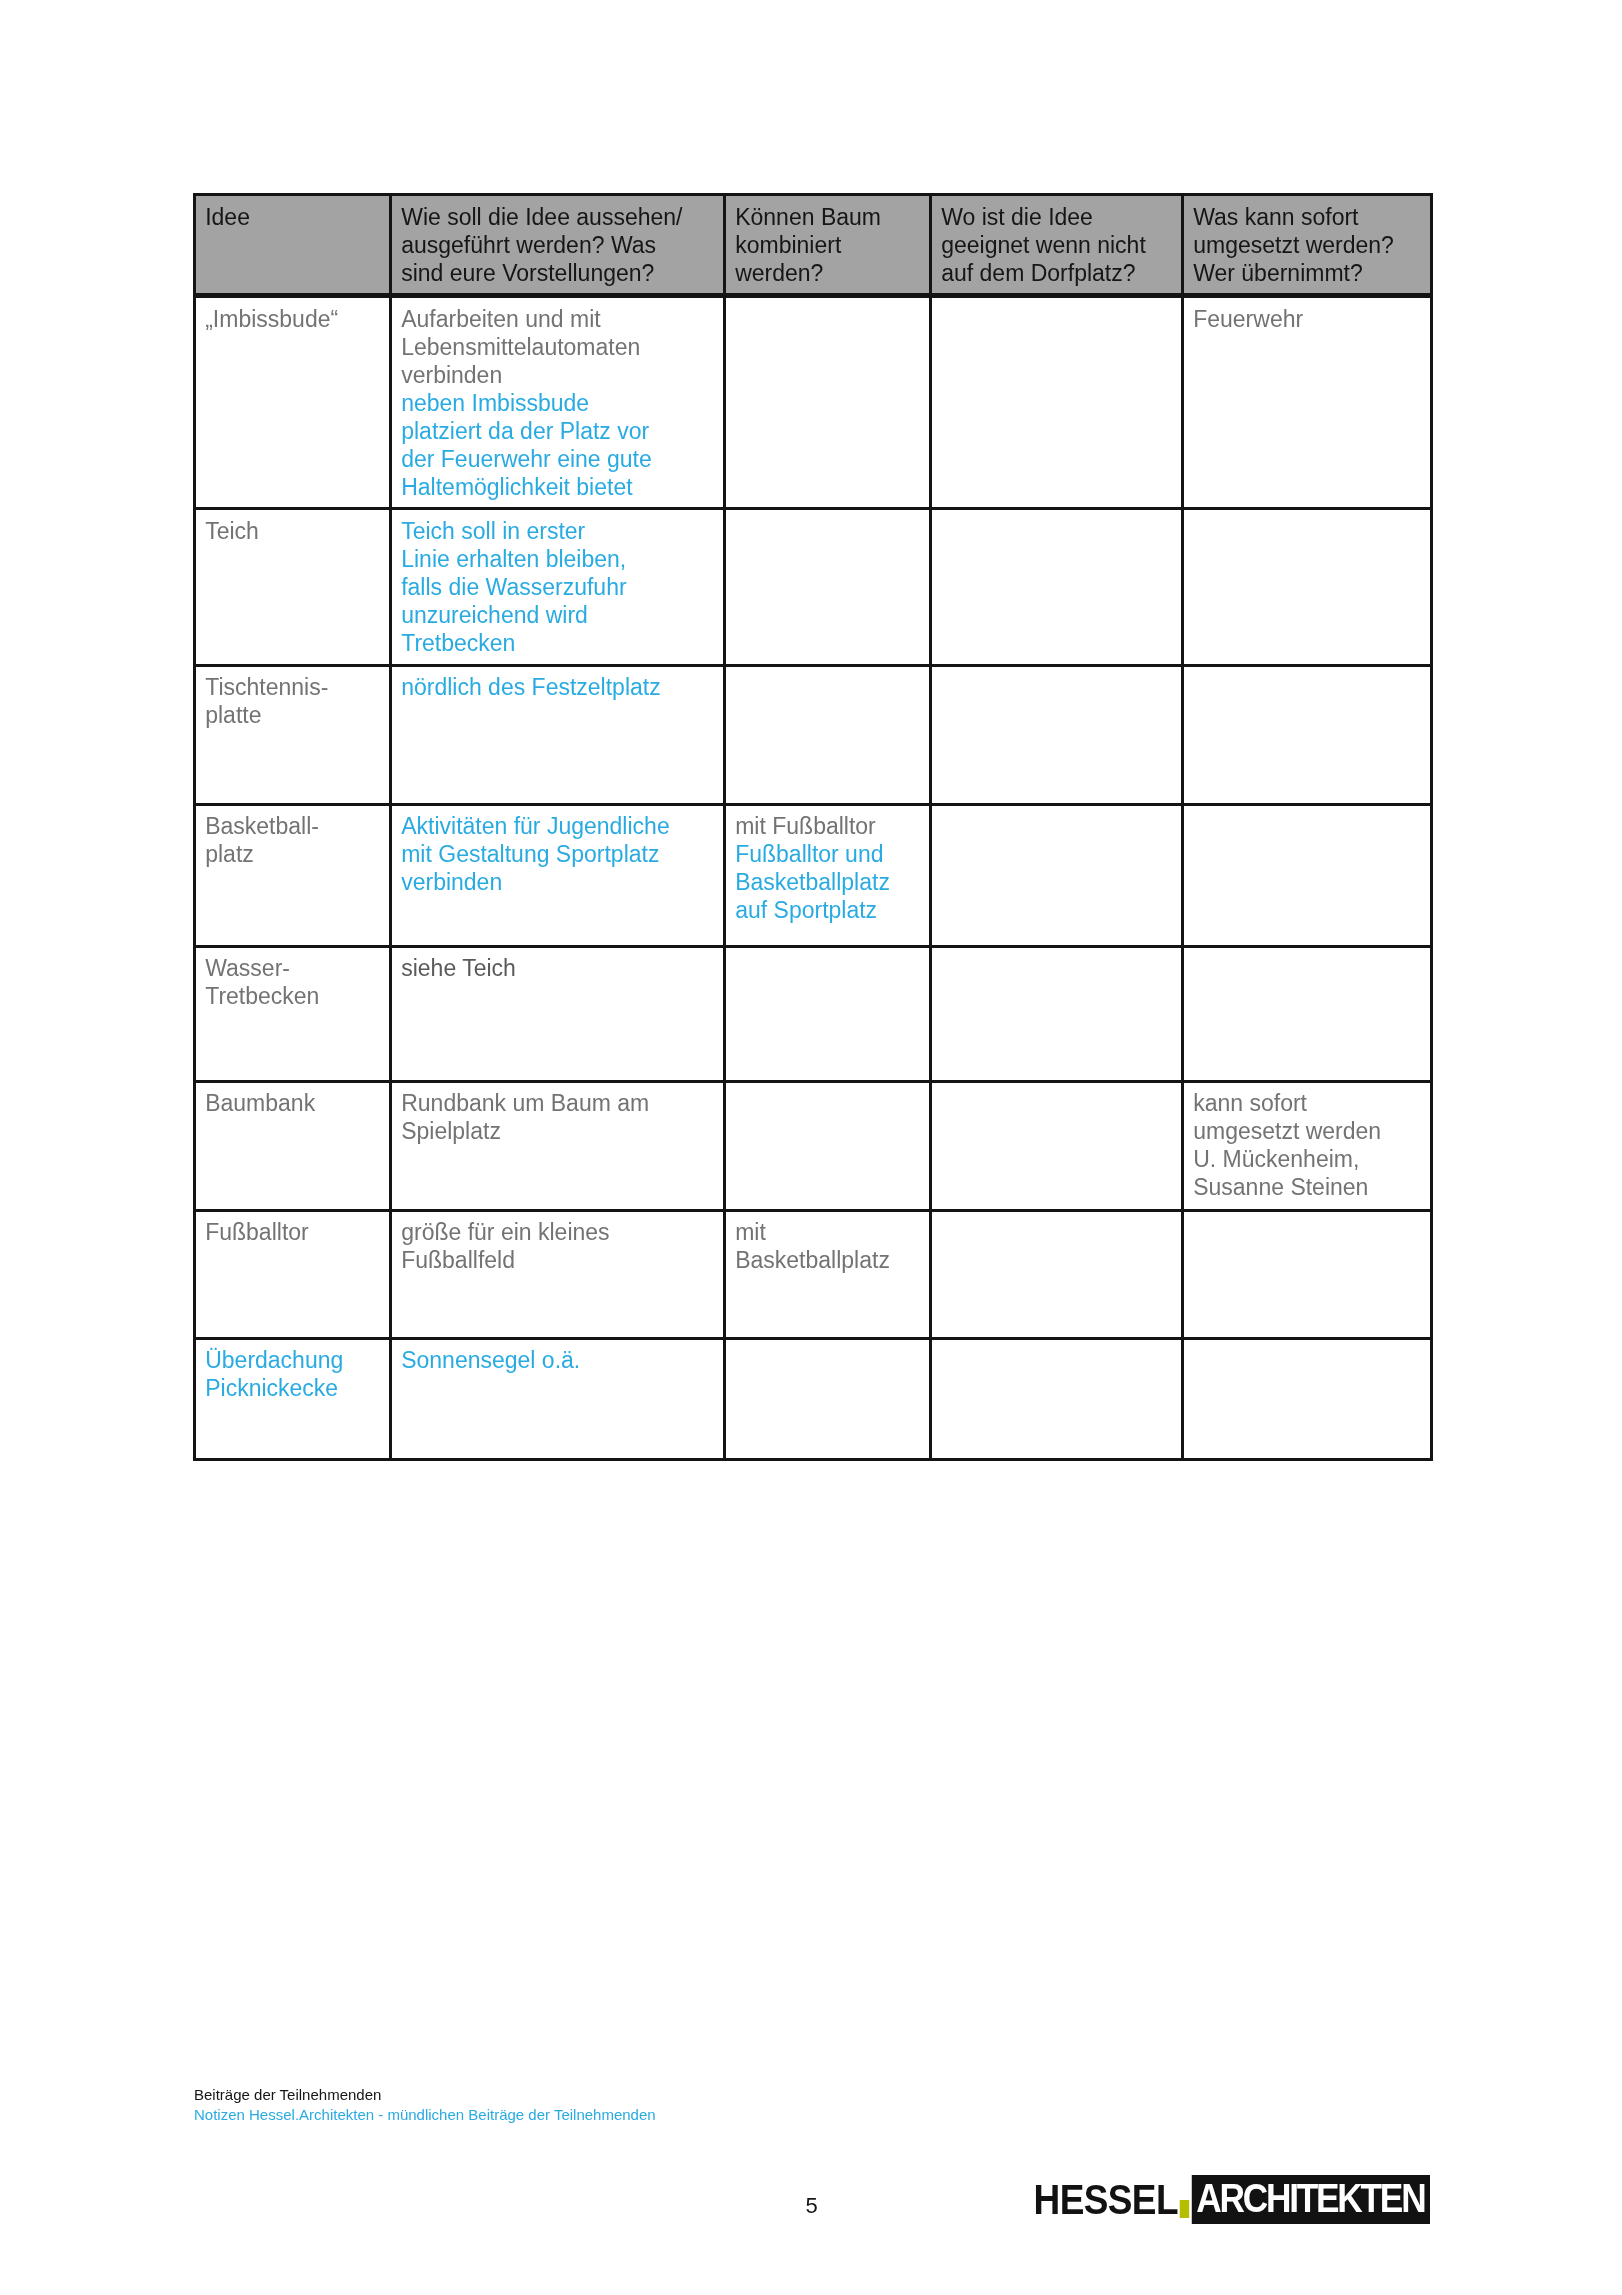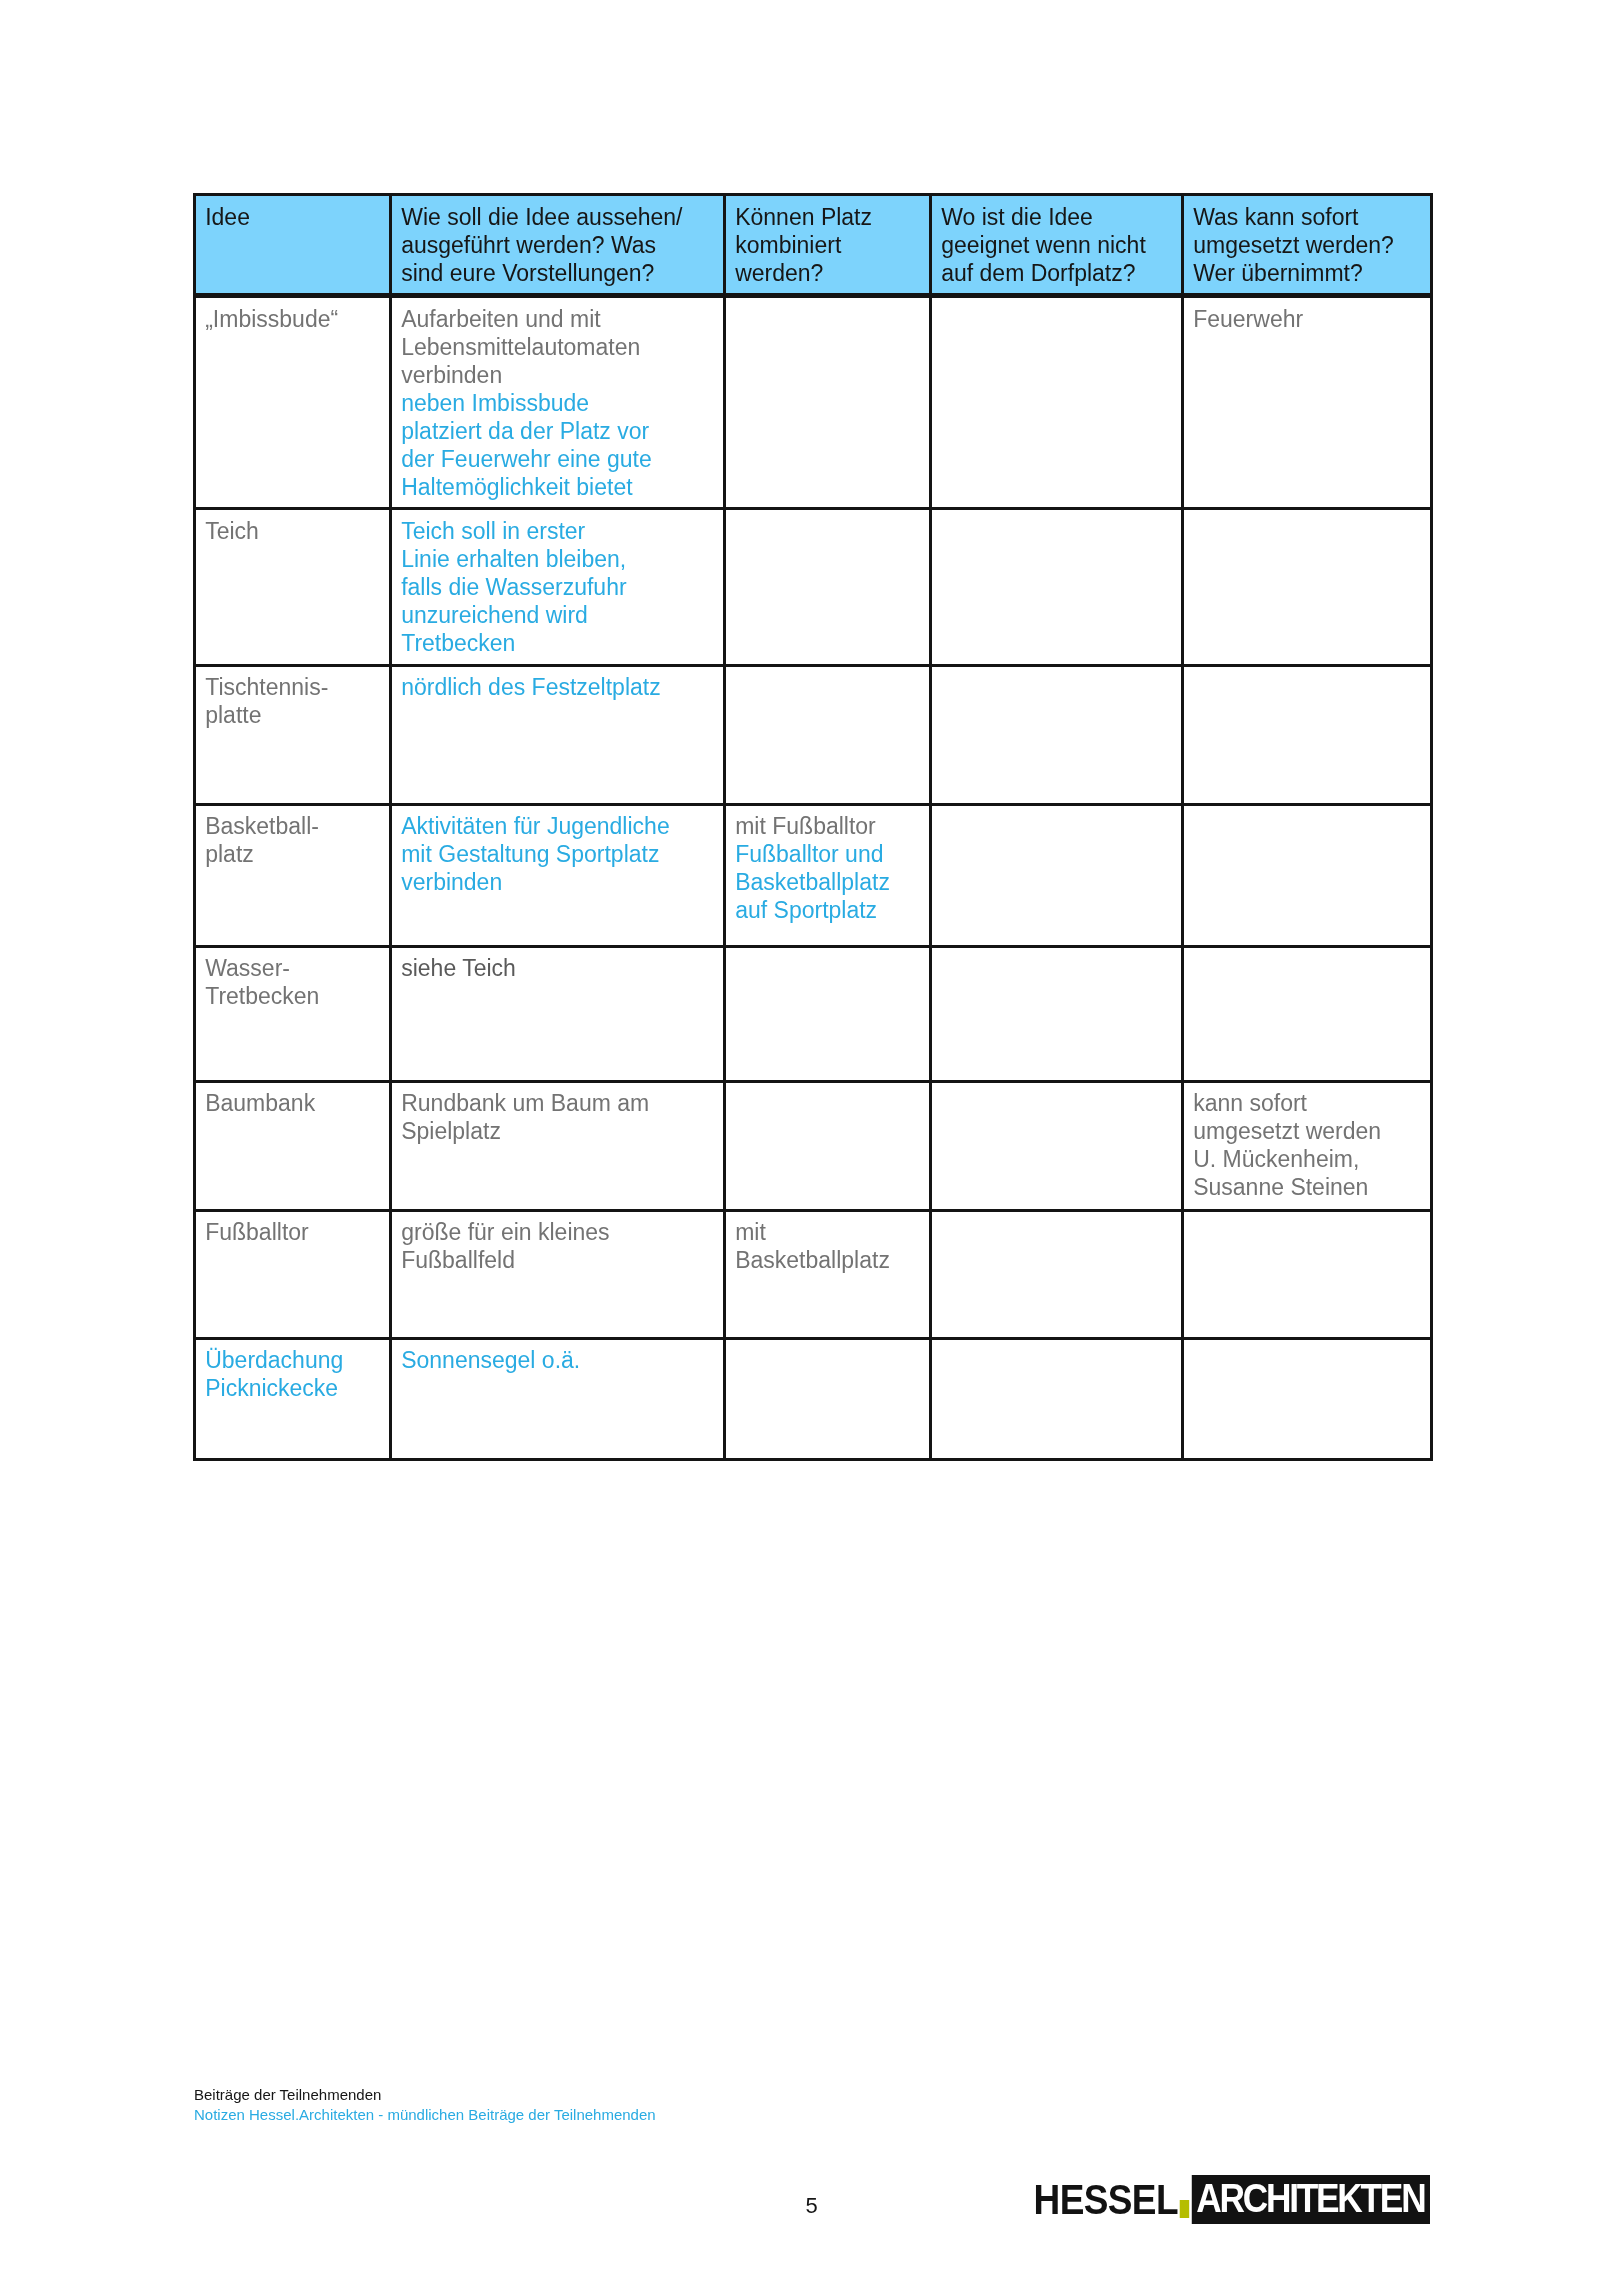--- a/index.html
+++ b/index.html
@@ -18,21 +18,21 @@
   .idea-table col.c4{width:252px;}
   .idea-table col.c5{width:249px;}
   .idea-table th,.idea-table td{
     border:3.3px solid #141414;border-top-width:3.9px;border-bottom-width:3.9px;
     vertical-align:top;text-align:left;
     padding:6.5px 10.5px 6.5px 9.2px;
     font-size:23px;line-height:1.22;font-weight:400;
   }
   .idea-table thead tr{height:95px;}
   .idea-table th{
-    background:#7dd3fc;white-space:pre-line;
+    background:#a3a3a3;white-space:pre-line;
     border-bottom-width:5.2px;
   }
   .seg{white-space:pre-line;}
   .seg-black{color:#737373;}
   .seg-blue{color:#29abe2;}
   .seg-gray{color:#5a5a5a;}
   
   .footer-notes{position:absolute;left:194px;top:2085px;font-size:15px;line-height:1.34;}
   .footer-notes .line1{color:#161616;}
   .footer-notes .line2{color:#29abe2;}
@@ -70,21 +70,21 @@
       <col class="c3">
       <col class="c4">
       <col class="c5">
   </colgroup>
   <thead>
     <tr>
       <th>Idee</th>
       <th>Wie soll die Idee aussehen/
 ausgeführt werden? Was
 sind eure Vorstellungen?</th>
-      <th>Können Platz
+      <th>Können Baum
 kombiniert
 werden?</th>
       <th>Wo ist die Idee
 geeignet wenn nicht
 auf dem Dorfplatz?</th>
       <th>Was kann sofort
 umgesetzt werden?
 Wer übernimmt?</th>
     </tr>
   </thead>

